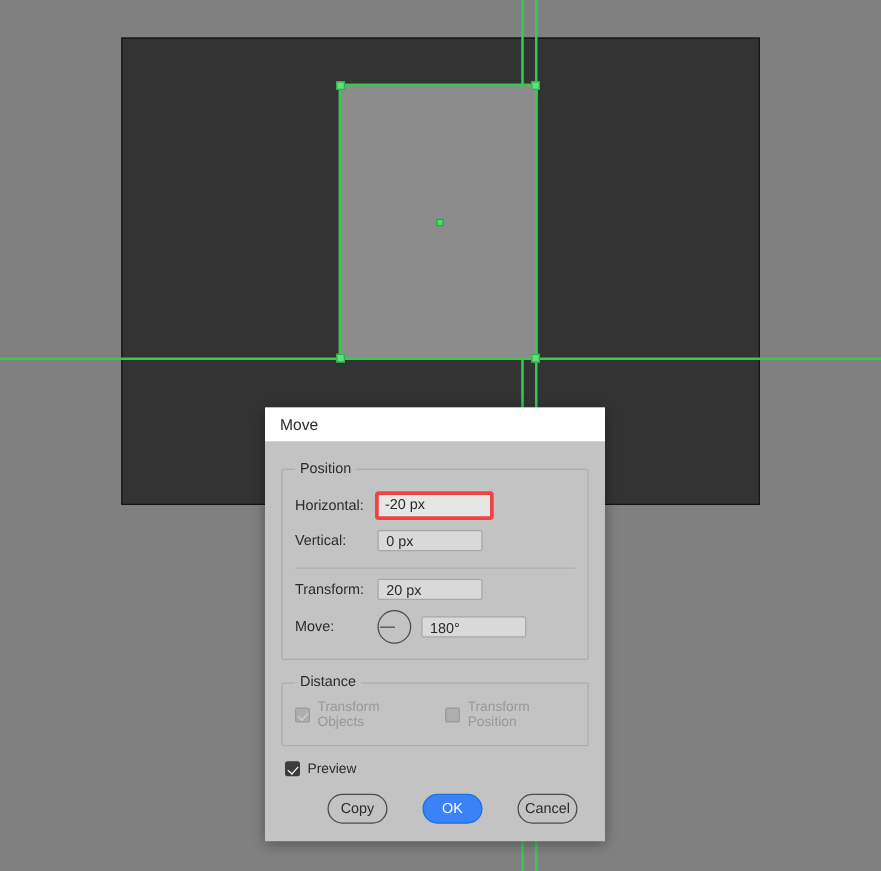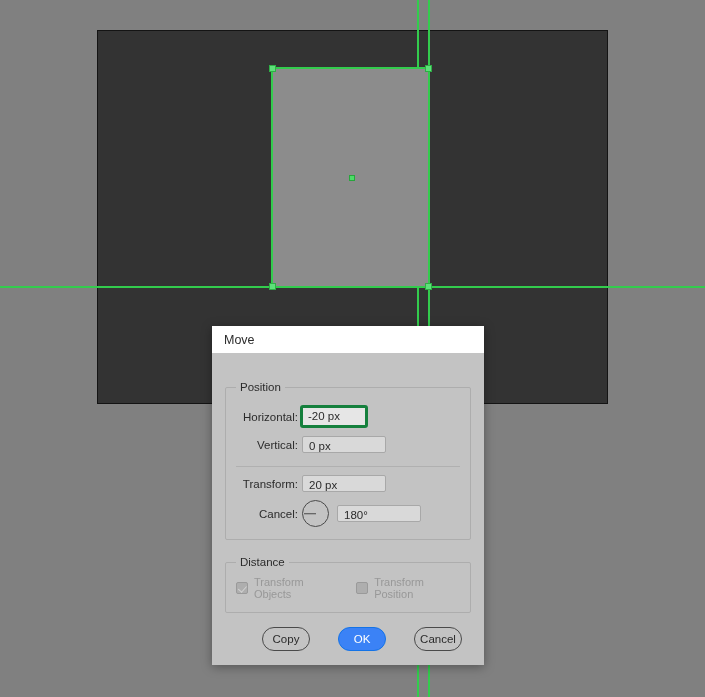--- a/index.html
+++ b/index.html
@@ -127,63 +127,62 @@
     color: #2b2b2b;
   }
 
   #dialog-body {
     padding: 12px 13px 10px 13px;
   }
 
   fieldset.group {
     border: 1px solid #adadad;
     border-radius: 2px;
-    margin: 16px 0 12px 0;
+    margin: 4px 0 12px 0;
     padding: 4px 10px 12px 10px;
   }
   fieldset.group legend {
     padding: 0 4px;
     font-size: 11.5px;
     color: #2b2b2b;
   }
   fieldset.group.disabled legend { color: #2b2b2b; }
 
   .field-row {
     display: flex;
     align-items: center;
     margin-top: 8px;
   }
   .field-label {
     font-size: 11.5px;
     color: #2b2b2b;
-    text-align: right;
     white-space: nowrap;
   }
   .lbl-w { width: 62px; margin-right: 4px; }
 
   .text-input {
     background: #d9d9d9;
     border: 1px solid #a8a8a8;
     border-radius: 2px;
     height: 17px;
     line-height: 19px;
     padding: 0 0 0 6px;
     font-size: 11.5px;
     color: #2b2b2b;
     box-sizing: border-box;
     width: 84px;
   }
   .text-input.focused {
-    border: 3px solid #15803d;
+    border: 3px solid #ef4444;
     background: #e6e6e6;
     height: 23px;
     line-height: 17px;
     padding-left: 5px;
     border-radius: 3px;
-    width: 68px;
+    width: 95px;
     margin-left: -2px;
   }
 
   .divider {
     height: 1px;
     background: #b0b0b0;
     margin: 13px 0 0 0;
   }
 
   
@@ -331,21 +330,21 @@
       </div>
 
       <div class="divider"></div>
 
       <div class="field-row">
         <span class="field-label lbl-w">Transform:</span>
         <span class="text-input">20 px</span>
       </div>
 
       <div class="field-row">
-        <span class="field-label lbl-w">Cancel:</span>
+        <span class="field-label lbl-w">Move:</span>
         <span class="dial">
           <span class="dial-needle"></span>
         </span>
         <span class="text-input">180°</span>
       </div>
     </fieldset>
 
     <fieldset class="group disabled" id="options-group">
       <legend>Distance</legend>
 
@@ -354,20 +353,24 @@
           <span class="checkbox dim checked"></span>
           <span class="check-label dim-text">Transform Objects</span>
         </div>
         <div class="check-row">
           <span class="checkbox dim"></span>
           <span class="check-label dim-text">Transform Position</span>
         </div>
       </div>
     </fieldset>
 
+    <div class="check-row" id="preview-row">
+      <span class="checkbox checked"></span>
+      <span class="check-label">Preview</span>
+    </div>
 
     <div id="button-bar">
       <div class="btn secondary">Copy</div>
       <div class="btn primary">OK</div>
       <div class="btn secondary">Cancel</div>
     </div>
 
   </div>
 </div>
 

